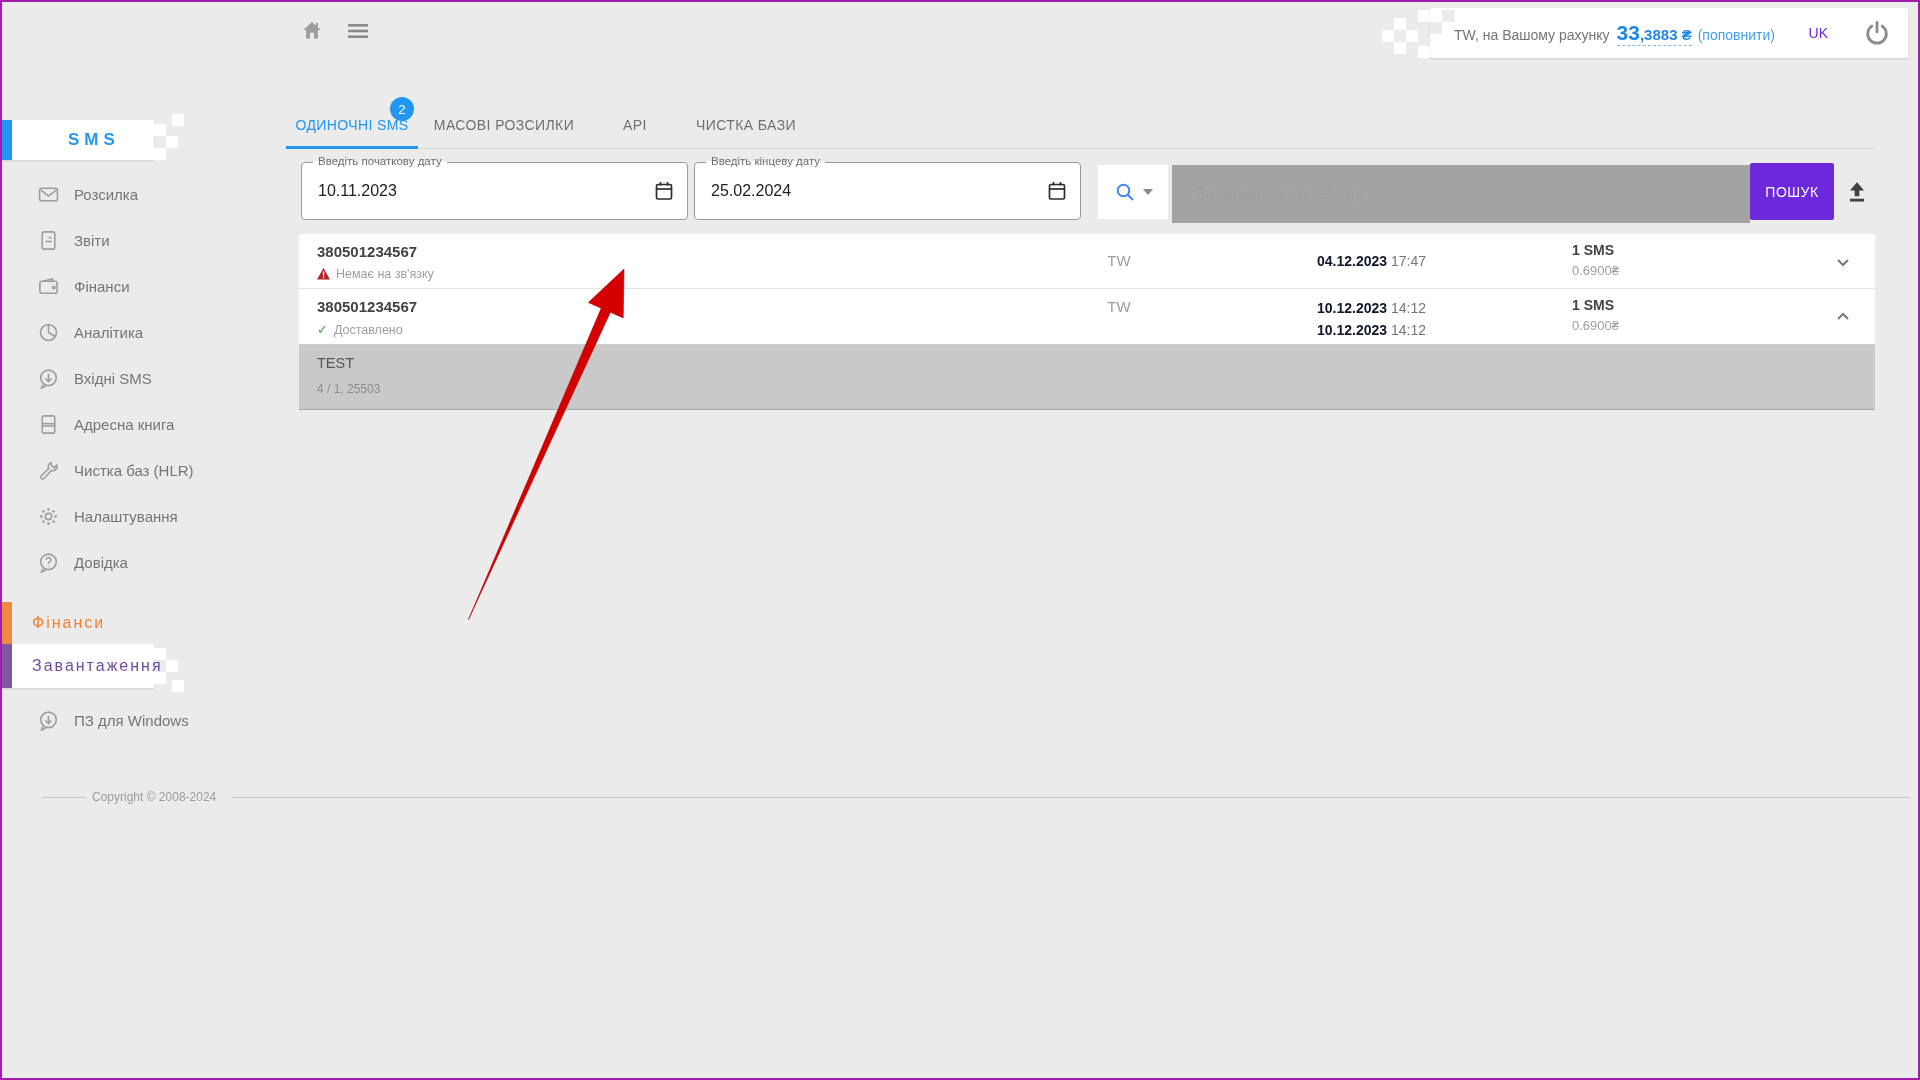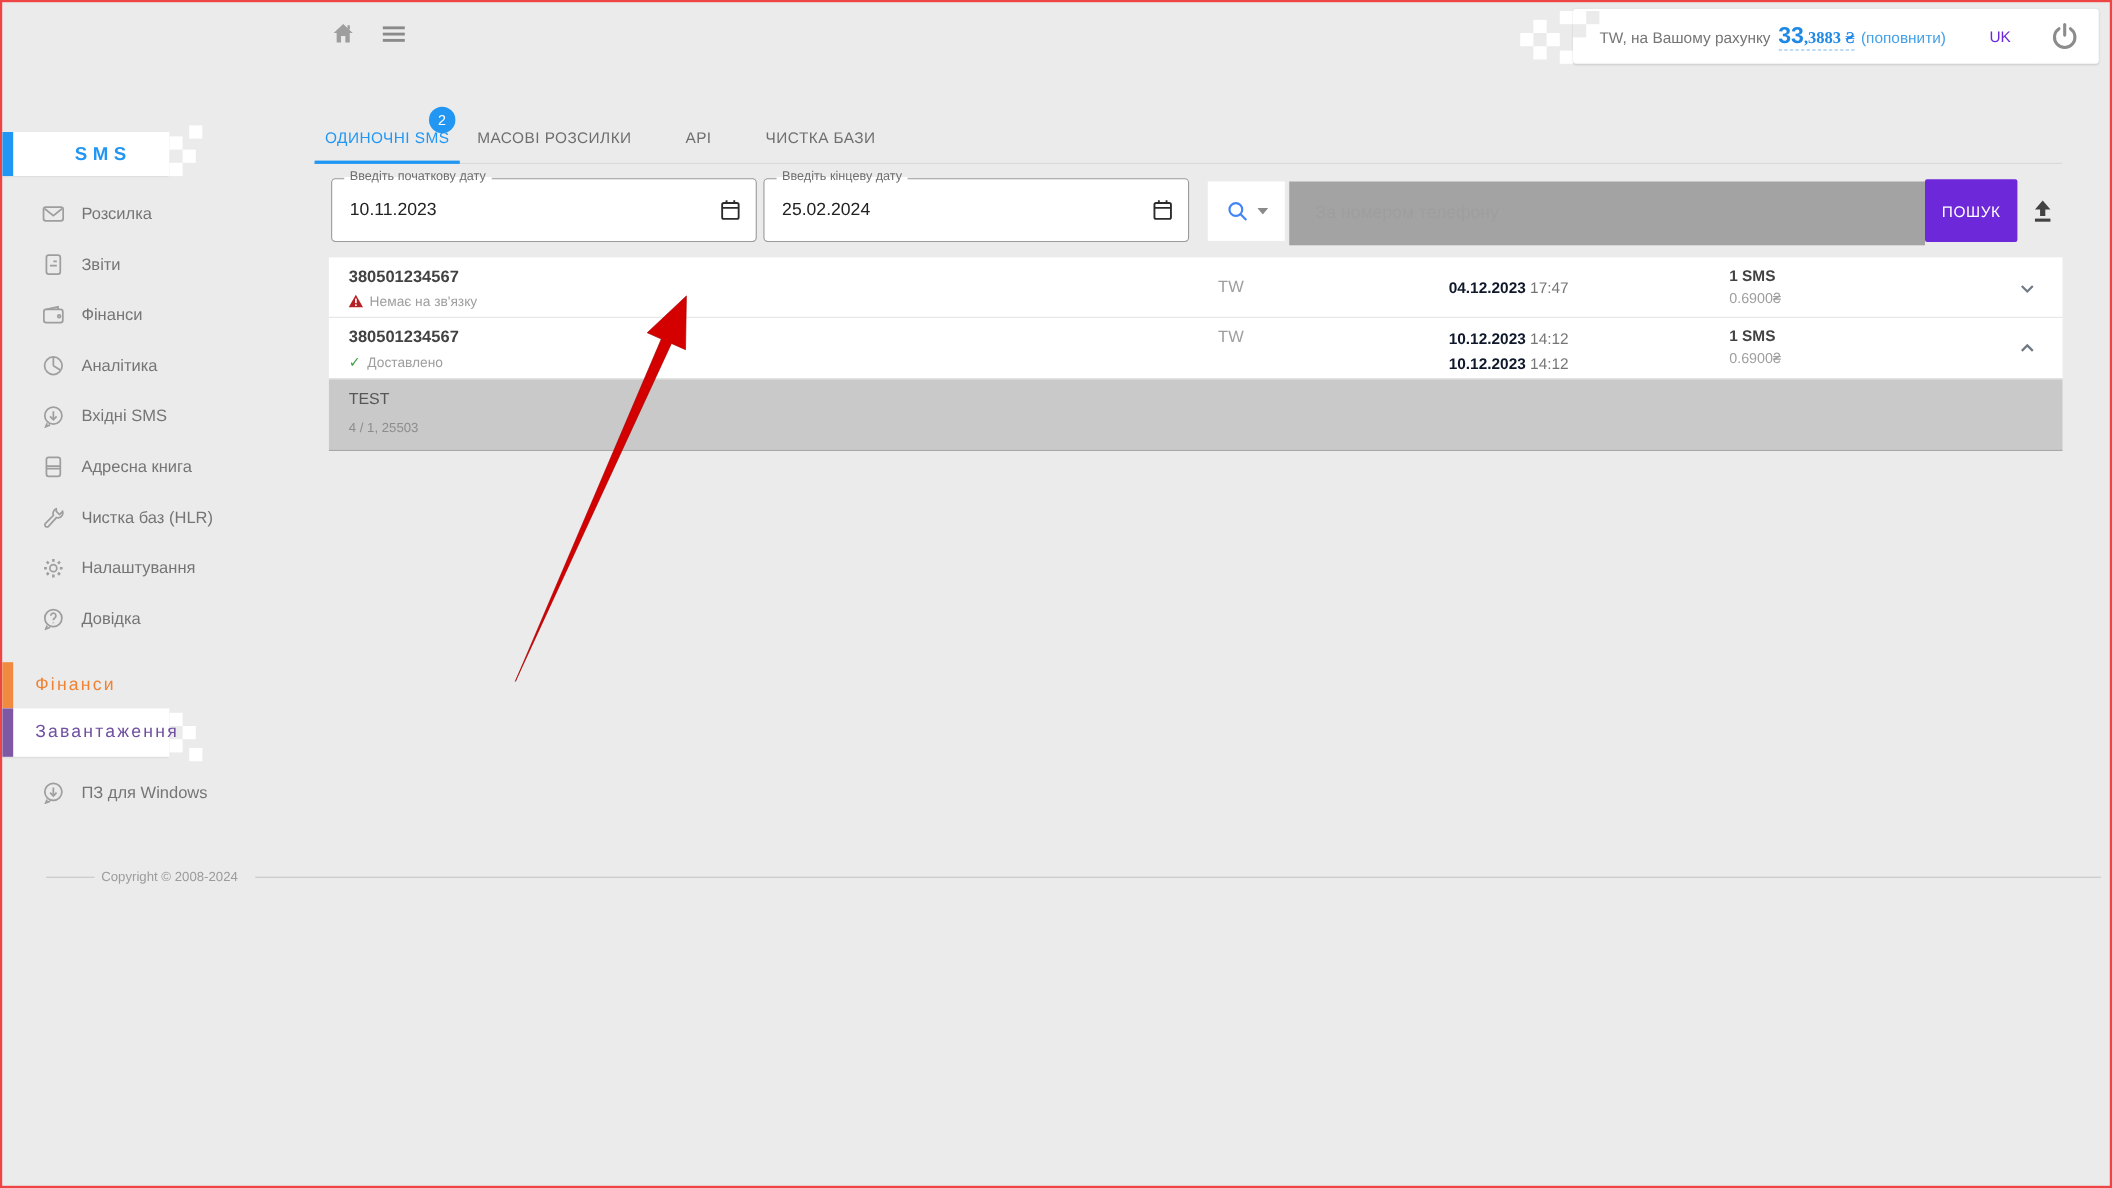--- a/index.html
+++ b/index.html
@@ -1,32 +1,32 @@
 <!DOCTYPE html>
 <html><head>
 <meta charset="utf-8">
 <style>
   * { margin:0; padding:0; box-sizing:border-box; }
   html,body { width:1920px; height:1080px; }
   body { font-family:"Liberation Sans", sans-serif; }
   .viewport{ position:relative; width:1920px; height:1080px; background:#ebebeb;
-             border:2px solid #ef4444; overflow:hidden; }
+             border:2px solid #a21caf; overflow:hidden; }
 
   
   .icon-btn{ position:absolute; display:flex; align-items:center; justify-content:center; cursor:pointer; }
   .home-btn{ left:294px; top:12px; width:32px; height:32px; }
   .menu-btn{ left:342px; top:15px; width:28px; height:28px; }
   .account-panel{ position:absolute; left:1428px; top:6px; width:478px; height:50px;
                   background:#fff; border-radius:3px; box-shadow:0 1px 2px rgba(0,0,0,.14);
                   display:flex; align-items:center; padding:0 16px 0 24px; }
   .balance-line{ display:flex; align-items:baseline; white-space:nowrap; }
   .balance-prefix{ color:#757575; font-size:14px; }
   .balance-amount{ margin-left:7px; color:#1e88e5; font-weight:bold; border-bottom:1px dashed #7db8ea; cursor:pointer; }
   .balance-main{ font-size:21px; }
-  .balance-frac{ font-size:15px;font-family:Liberation Serif, serif; }
+  .balance-frac{ font-size:15px; }
   .topup-link{ margin-left:6px; color:#44a1e8; font-size:14px; cursor:pointer; }
   .lang-switch{ margin-left:auto; display:flex; align-items:center; gap:8px; color:#6d28d9; font-size:14px; cursor:pointer; }
   .flag{ width:22px; height:15px; border-radius:2px; overflow:hidden; display:inline-block; }
   .flag .t{ height:8px; background:#4b7fd6; } .flag .b{ height:7px; background:#f2cf4a; }
   .power-btn{ margin-left:34px; width:30px; height:30px; display:flex; align-items:center; justify-content:center; cursor:pointer; }
   .px{ position:absolute; width:12px; height:12px; }
   .px.w{ background:#fff; } .px.g{ background:#ebebeb; z-index:3; }
 
   
   .sms-head{ position:absolute; left:0; top:118px; width:152px; height:40px; background:#fff;

